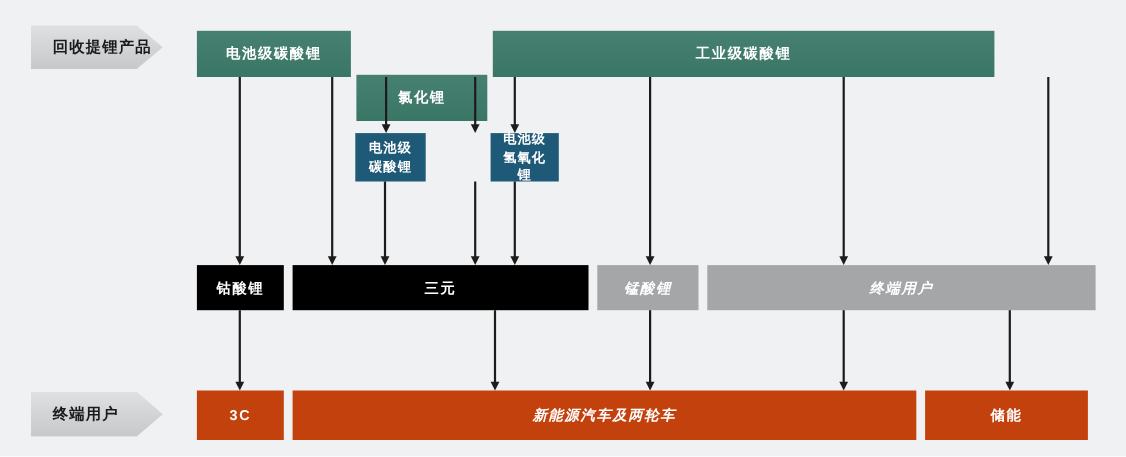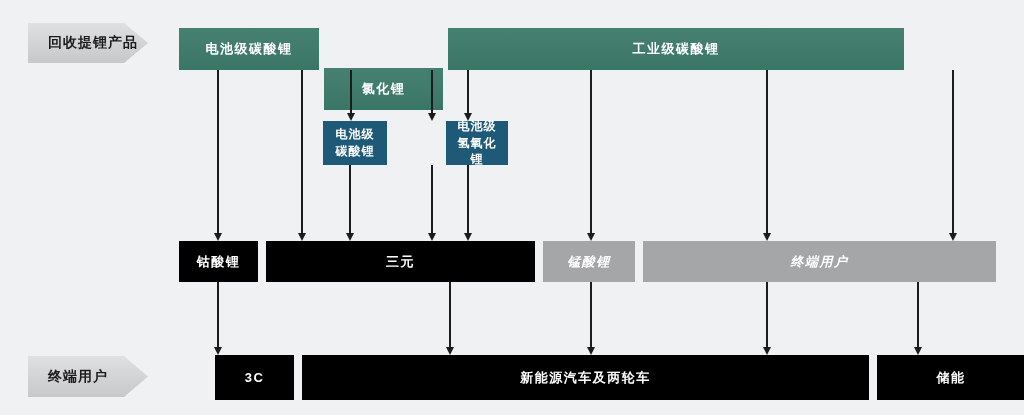--- a/index.html
+++ b/index.html
@@ -9,21 +9,21 @@
   }
   .box{
     position:absolute;display:flex;align-items:center;justify-content:center;
     color:#ffffff;font-weight:bold;font-size:13px;letter-spacing:1.5px;
     text-align:center;box-sizing:border-box;
   }
   .teal{background:linear-gradient(180deg,#468070 0%,#3a7666 100%);}
   .navy{background:#1e5a78;font-size:12px;letter-spacing:1px;line-height:1.4;padding:2px 7px;}
   .gray-mid{background:#000000;}
   .gray-light{background:#a5a6a8;font-style:italic;}
-  .gray-dark{background:#000000;margin-left:36px;}
+  .gray-dark{background:#c2410c;}
   .row-label{
     position:absolute;display:flex;align-items:center;box-sizing:border-box;
     padding-left:20px;font-weight:bold;font-size:14px;letter-spacing:1px;color:#1b1b1b;
     background:linear-gradient(180deg,#dfe0e2 0%,#c7c8ca 100%);
     clip-path:polygon(0 0,80% 0,100% 50%,80% 100%,0 100%);
   }
   .connector{position:absolute;}
   .connector .line{position:absolute;width:1.5px;background:#1c1c1c;}
   .connector .head{
     position:absolute;width:0;height:0;
@@ -45,21 +45,21 @@
 
   <div class="box navy" style="left:323px;top:121px;width:64px;height:44px;">电池级碳酸锂</div>
   <div class="box navy" style="left:446px;top:121px;width:62px;height:44px;">电池级氢氧化锂</div>
 
   <div class="box gray-mid" style="left:179px;top:241px;width:79px;height:41px;">钴酸锂</div>
   <div class="box gray-mid" style="left:266px;top:241px;width:269px;height:41px;">三元</div>
   <div class="box gray-light" style="left:543px;top:241px;width:92px;height:41px;">锰酸锂</div>
   <div class="box gray-light" style="left:643px;top:241px;width:353px;height:41px;">终端用户</div>
 
   <div class="box gray-dark" style="left:179px;top:355px;width:79px;height:45px;">3C</div>
-  <div class="box gray-dark" style="left:266px;top:355px;width:567px;height:45px;">新能源汽车及两轮车</div>
+  <div class="box gray-dark" style="left:266px;top:355px;width:567px;height:45px;font-style:italic;">新能源汽车及两轮车</div>
   <div class="box gray-dark" style="left:841px;top:355px;width:148px;height:45px;">储能</div>
 
   <div id="connectors">
       <div class="connector">
         <div class="line" style="left: 217.25px; top: 70px; height: 164px;"></div>
         <div class="head" style="left: 213.5px; top: 233px;"></div>
       </div>
       <div class="connector">
         <div class="line" style="left: 301.25px; top: 70px; height: 164px;"></div>
         <div class="head" style="left: 297.5px; top: 233px;"></div>

